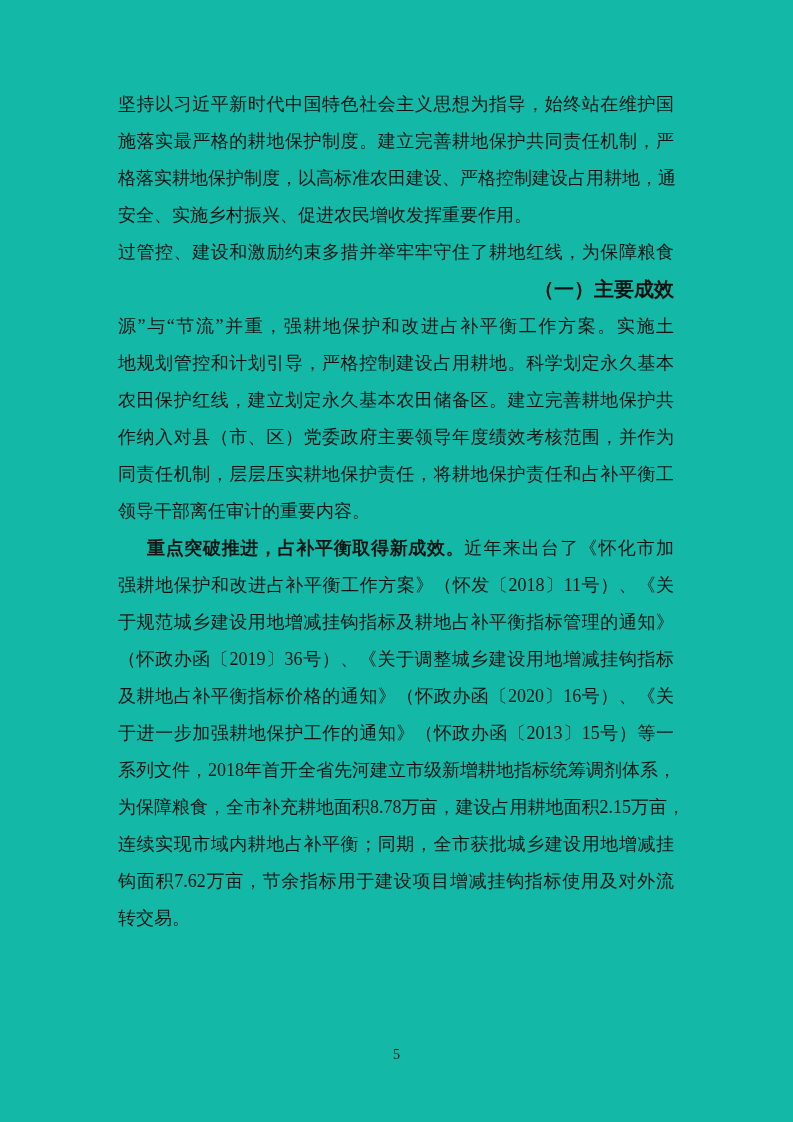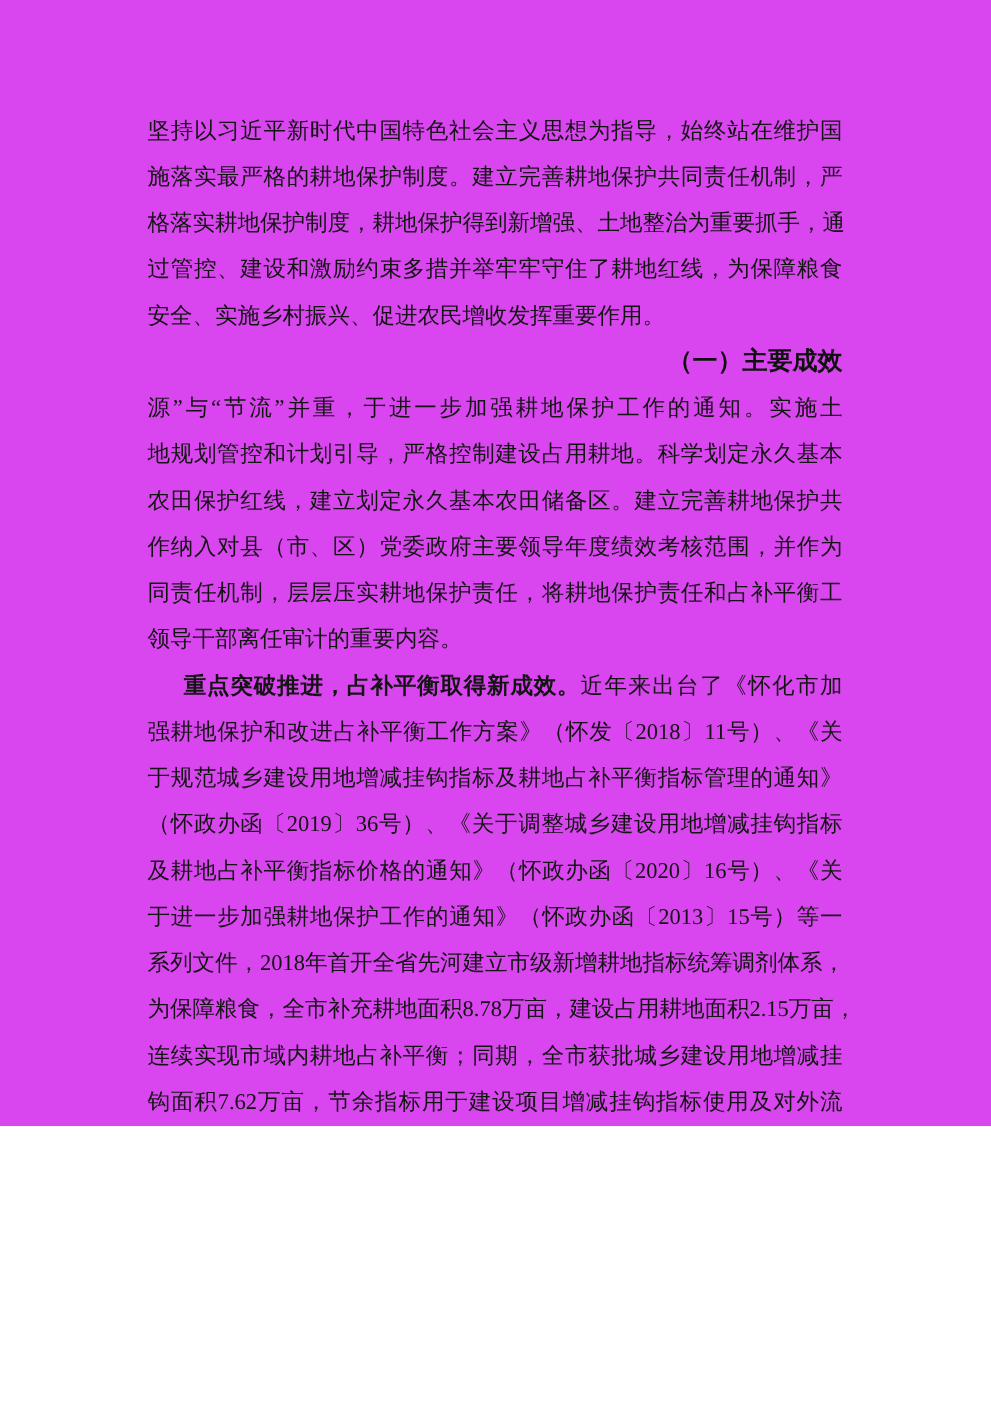--- a/index.html
+++ b/index.html
@@ -3,22 +3,22 @@
 <meta charset="utf-8">
 <style>
   html, body {
     margin: 0;
     padding: 0;
     background: #ffffff;
   }
   .page {
     position: relative;
     width: 793px;
-    height: 901px;
-    background: #d946ef;
+    height: 1122px;
+    background: #14b8a6;
     overflow: hidden;
     font-family: "Liberation Serif", "DejaVu Serif", serif;
     color: #141414;
   }
   .content {
     position: absolute;
     left: 118px;
     top: 86px;
     width: 556px;
   }
@@ -75,29 +75,29 @@
 </style>
 </head>
 <body>
 
 <div class="page">
   <div class="content">
 
     <p class="para">
       <span class="line">坚持以习近平新时代中国特色社会主义思想为指导，始终站在维护国</span>
       <span class="line">施落实最严格的耕地保护制度。建立完善耕地保护共同责任机制，严</span>
-      <span class="line">格落实耕地保护制度，耕地保护得到新增强、土地整治为重要抓手，通</span>
+      <span class="line">格落实耕地保护制度，以高标准农田建设、严格控制建设占用耕地，通</span>
+      <span class="line lastline">安全、实施乡村振兴、促进农民增收发挥重要作用。</span>
       <span class="line">过管控、建设和激励约束多措并举牢牢守住了耕地红线，为保障粮食</span>
-      <span class="line lastline">安全、实施乡村振兴、促进农民增收发挥重要作用。</span>
     </p>
 
     <h3 class="heading">（一）主要成效</h3>
 
     <p class="para">
-      <span class="line">源”与“节流”并重，于进一步加强耕地保护工作的通知。实施土</span>
+      <span class="line">源”与“节流”并重，强耕地保护和改进占补平衡工作方案。实施土</span>
       <span class="line">地规划管控和计划引导，严格控制建设占用耕地。科学划定永久基本</span>
       <span class="line">农田保护红线，建立划定永久基本农田储备区。建立完善耕地保护共</span>
       <span class="line">作纳入对县（市、区）党委政府主要领导年度绩效考核范围，并作为</span>
       <span class="line">同责任机制，层层压实耕地保护责任，将耕地保护责任和占补平衡工</span>
       <span class="line lastline">领导干部离任审计的重要内容。</span>
     </p>
 
     <p class="para">
       <span class="line firstline-indent"><b class="lead-bold">重点突破推进，占补平衡取得新成效。</b><span>近年来出台了《怀化市加</span></span>
       <span class="line">强耕地保护和改进占补平衡工作方案》（怀发〔2018〕11号）、《关</span>

